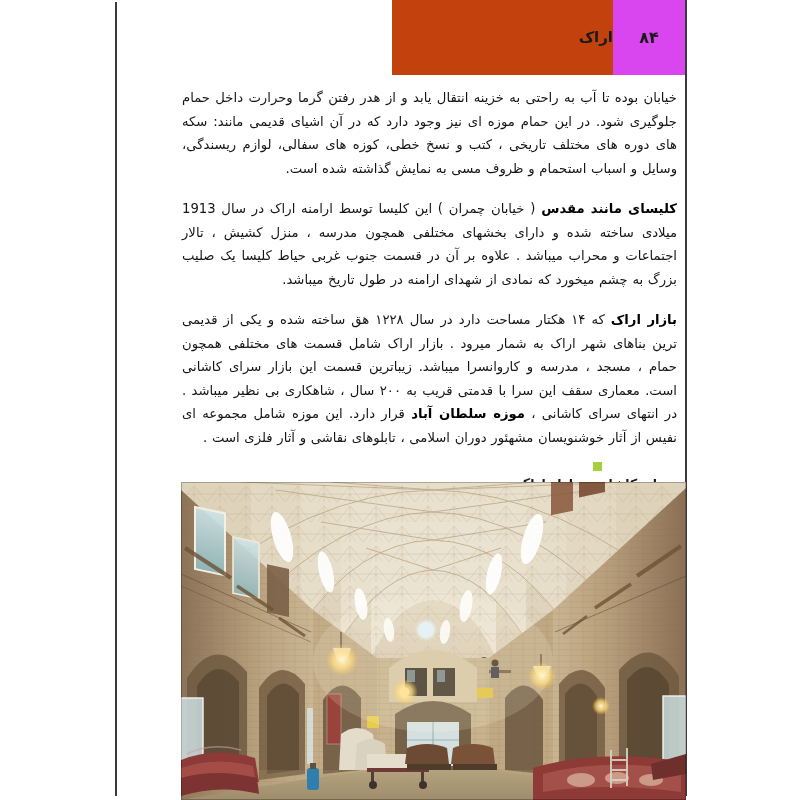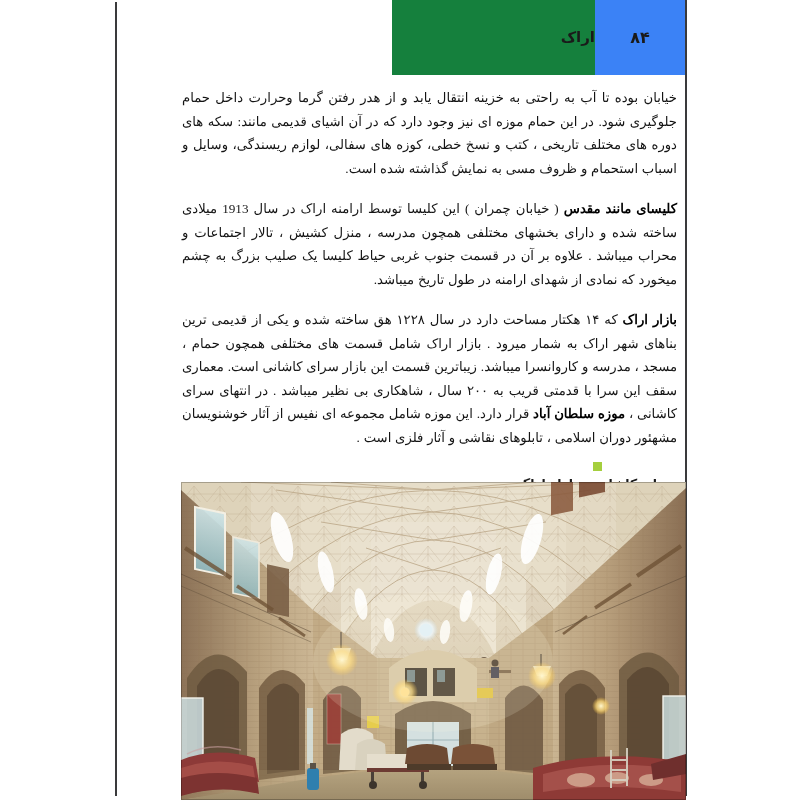--- a/index.html
+++ b/index.html
@@ -37,32 +37,32 @@
     position: absolute;
     top: 0;
     left: 392px;
     width: 293px;
     height: 75px;
     display: flex;
     flex-direction: row;
     align-items: center;
   }
   .header-folio {
-    width: 90px;
+    width: 72px;
     height: 75px;
-    background: #3b82f6;
+    background: #d946ef;
     display: flex;
     align-items: center;
     justify-content: center;
     box-sizing: border-box;
   }
   .header-chapter {
     flex: 1 1 auto;
     height: 75px;
-    background: #15803d;
+    background: #c2410c;
     display: flex;
     align-items: center;
     justify-content: flex-start;
     padding-right: 0;
     padding-left: 22px;
     box-sizing: border-box;
   }
   .folio-number {
     font-size: 16px;
     font-weight: 700;
@@ -89,21 +89,20 @@
 
   .para {
     margin: 0 0 17px 0;
     font-size: 13.2px;
     line-height: 23.5px;
     color: #141414;
     text-align: justify;
     text-align-last: right;
     direction: rtl;
     word-spacing: 0.5px;
-    font-family: Liberation Serif, serif;
   }
 
   .b {
     font-weight: 700;
     color: #000000;
   }
 
   
   .caption-row {
     position: absolute;

